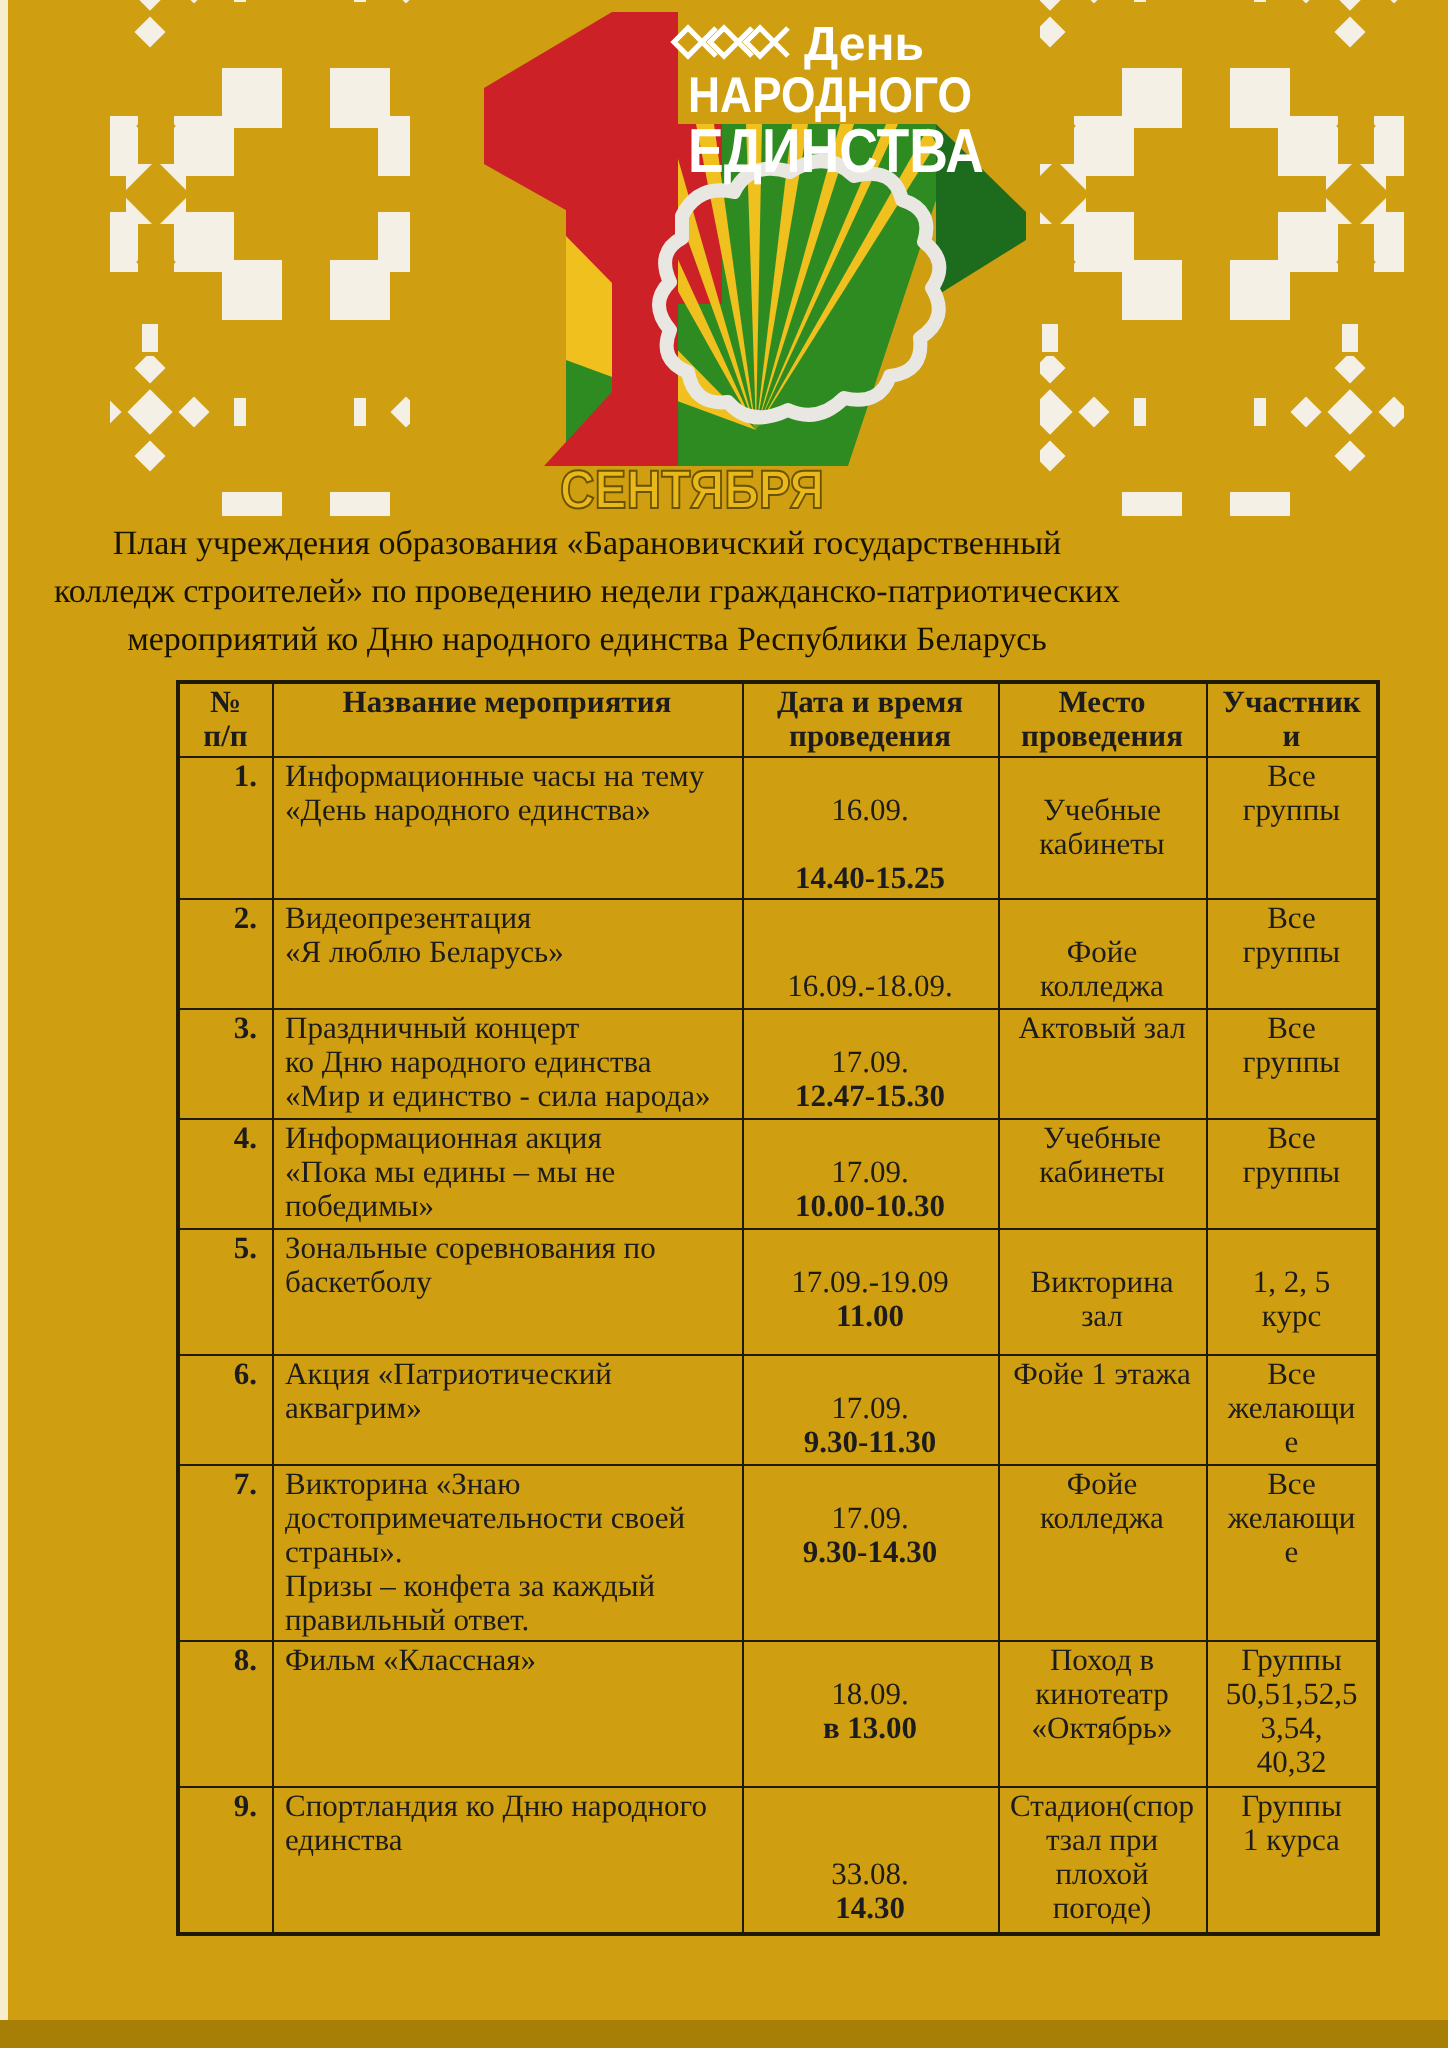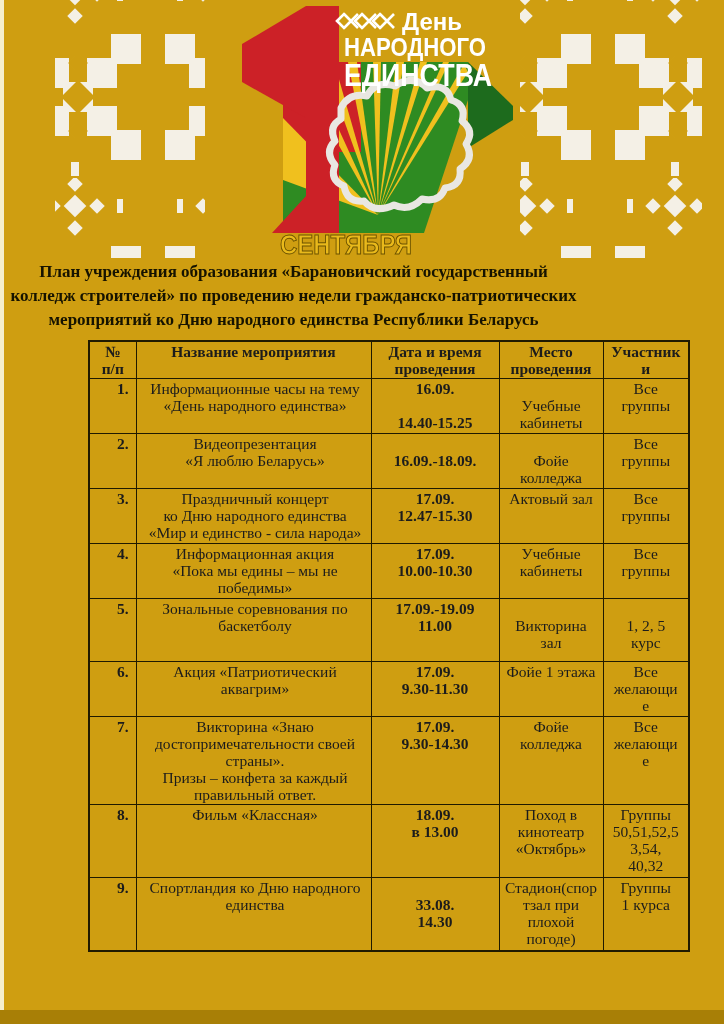--- a/index.html
+++ b/index.html
@@ -8,40 +8,40 @@
     background:#cf9e11;
     font-family:"Liberation Serif","DejaVu Serif",serif;
     color:#1c1c1c;
   }
   .edge-left{position:absolute;left:0;top:0;width:4px;height:1024px;background:#f6eecd;}
   .edge-bottom{position:absolute;left:0;bottom:0;width:724px;height:14px;background:#a87f06;}
   .ornaments{position:absolute;left:0;top:0;width:724px;height:258px;}
   .logo{position:absolute;left:228px;top:0;width:285px;height:258px;}
   .title{
     position:absolute;left:0;top:260px;width:587px;
-    text-align:center;font-weight:bold;font-size:17px;line-height:1.4;
+    text-align:center;font-weight:normal;font-size:17px;line-height:1.4;
     white-space:pre-line;color:#161300;
   }
   .plan-table{
     position:absolute;left:88px;top:340px;width:600px;
     border-collapse:collapse;table-layout:fixed;
     font-size:15.5px;line-height:17px;
   }
   .plan-table th,.plan-table td{
     border:1.5px solid #201a00;
     vertical-align:top;white-space:pre-line;
     padding:1px 3px;overflow:hidden;
   }
   .plan-table{border:2.5px solid #201a00;}
   .plan-table th{font-weight:bold;text-align:center;}
   .plan-table th.bold{font-weight:bold;}
   td.num{font-weight:bold;text-align:right;padding-right:7px;}
-  td.name{text-align:center;padding-left:6px;}
+  td.name{text-align:left;padding-left:6px;}
   td.date,td.place,td.part{text-align:center;}
-  .db{font-weight:bold;}
+  .db{font-weight:normal;margin-top:17px;}
   .dn{font-weight:bold;}
 </style>
 </head>
 <body>
 
 <svg class="ornaments" viewBox="0 0 724 258" xmlns="http://www.w3.org/2000/svg">
   <defs>
     <pattern id="orn" x="0" y="-34" width="150" height="212" patternUnits="userSpaceOnUse">
       <g fill="#f4f0e6">
         <rect x="67" y="20" width="16" height="16" transform="rotate(45 75 28)"></rect>

